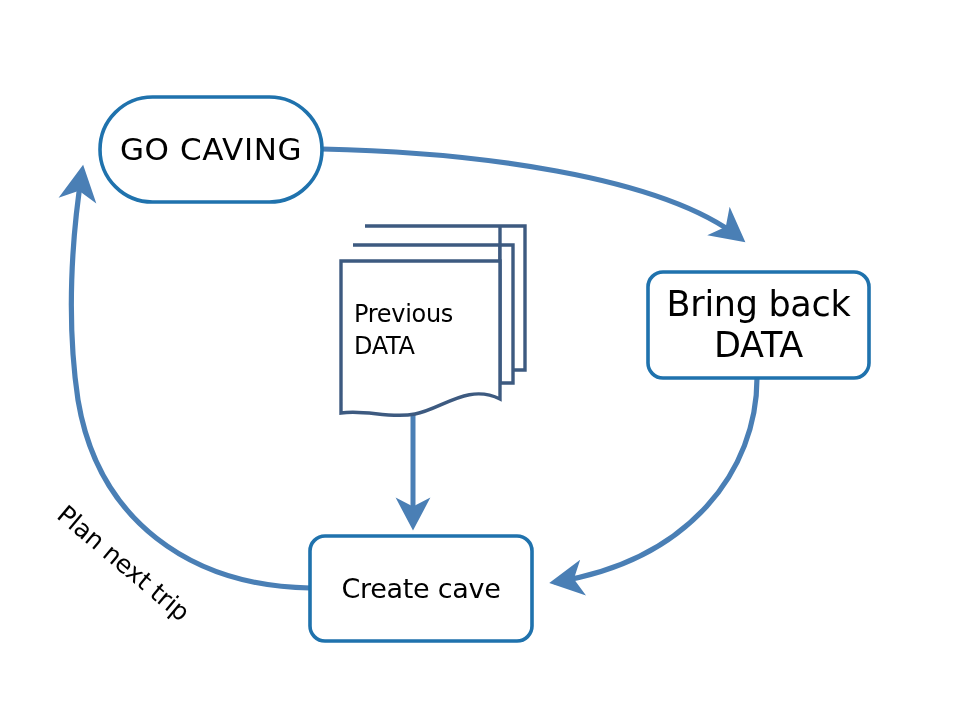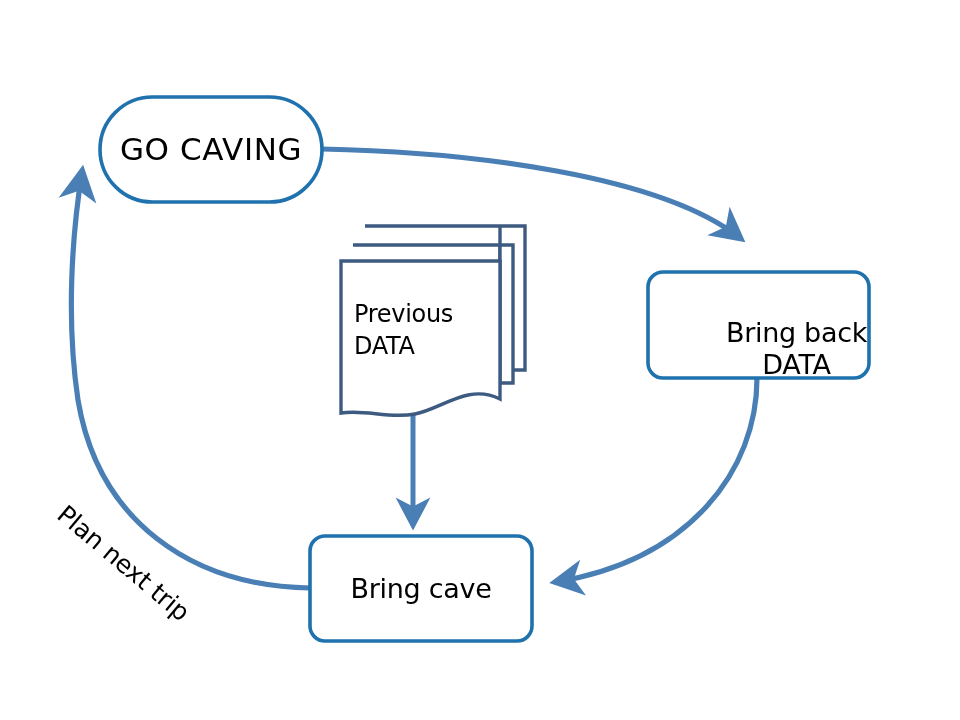--- a/index.html
+++ b/index.html
@@ -42,23 +42,22 @@
     pointer-events: none;
   }
   .node-label span { display: block; white-space: nowrap; }
 
   #label-go-caving {
     left: 100px; top: 97px; width: 222px; height: 105px;
     font-size: 31px;
     letter-spacing: 0.6px;
   }
   #label-bring-back {
-    left: 686px; top: 272px; width: 221px; height: 106px;
-    font-size: 27px;
-    margin-top: 24px;
+    left: 648px; top: 272px; width: 221px; height: 106px;
+    font-size: 35px;
   }
   #label-create-surveys {
     left: 310px; top: 536px; width: 222px; height: 105px;
     font-size: 27px;
   }
   #label-previous-survey {
     left: 341px; top: 266px; width: 150px; height: 130px;
     align-items: flex-start;
     text-align: left;
     padding-left: 13px;
@@ -136,21 +135,21 @@
   <div class="node-label" id="label-go-caving">
     <span>GO CAVING</span>
   </div>
 
   <div class="node-label" id="label-bring-back">
     <span>Bring back</span>
     <span>DATA</span>
   </div>
 
   <div class="node-label" id="label-create-surveys">
-    <span>Bring cave</span>
+    <span>Create cave</span>
   </div>
 
   <div class="node-label" id="label-previous-survey">
     <span>Previous</span>
     <span>DATA</span>
   </div>
 
   <div class="node-label" id="label-plan-next-trip">
     <span>Plan next trip</span>
   </div>

